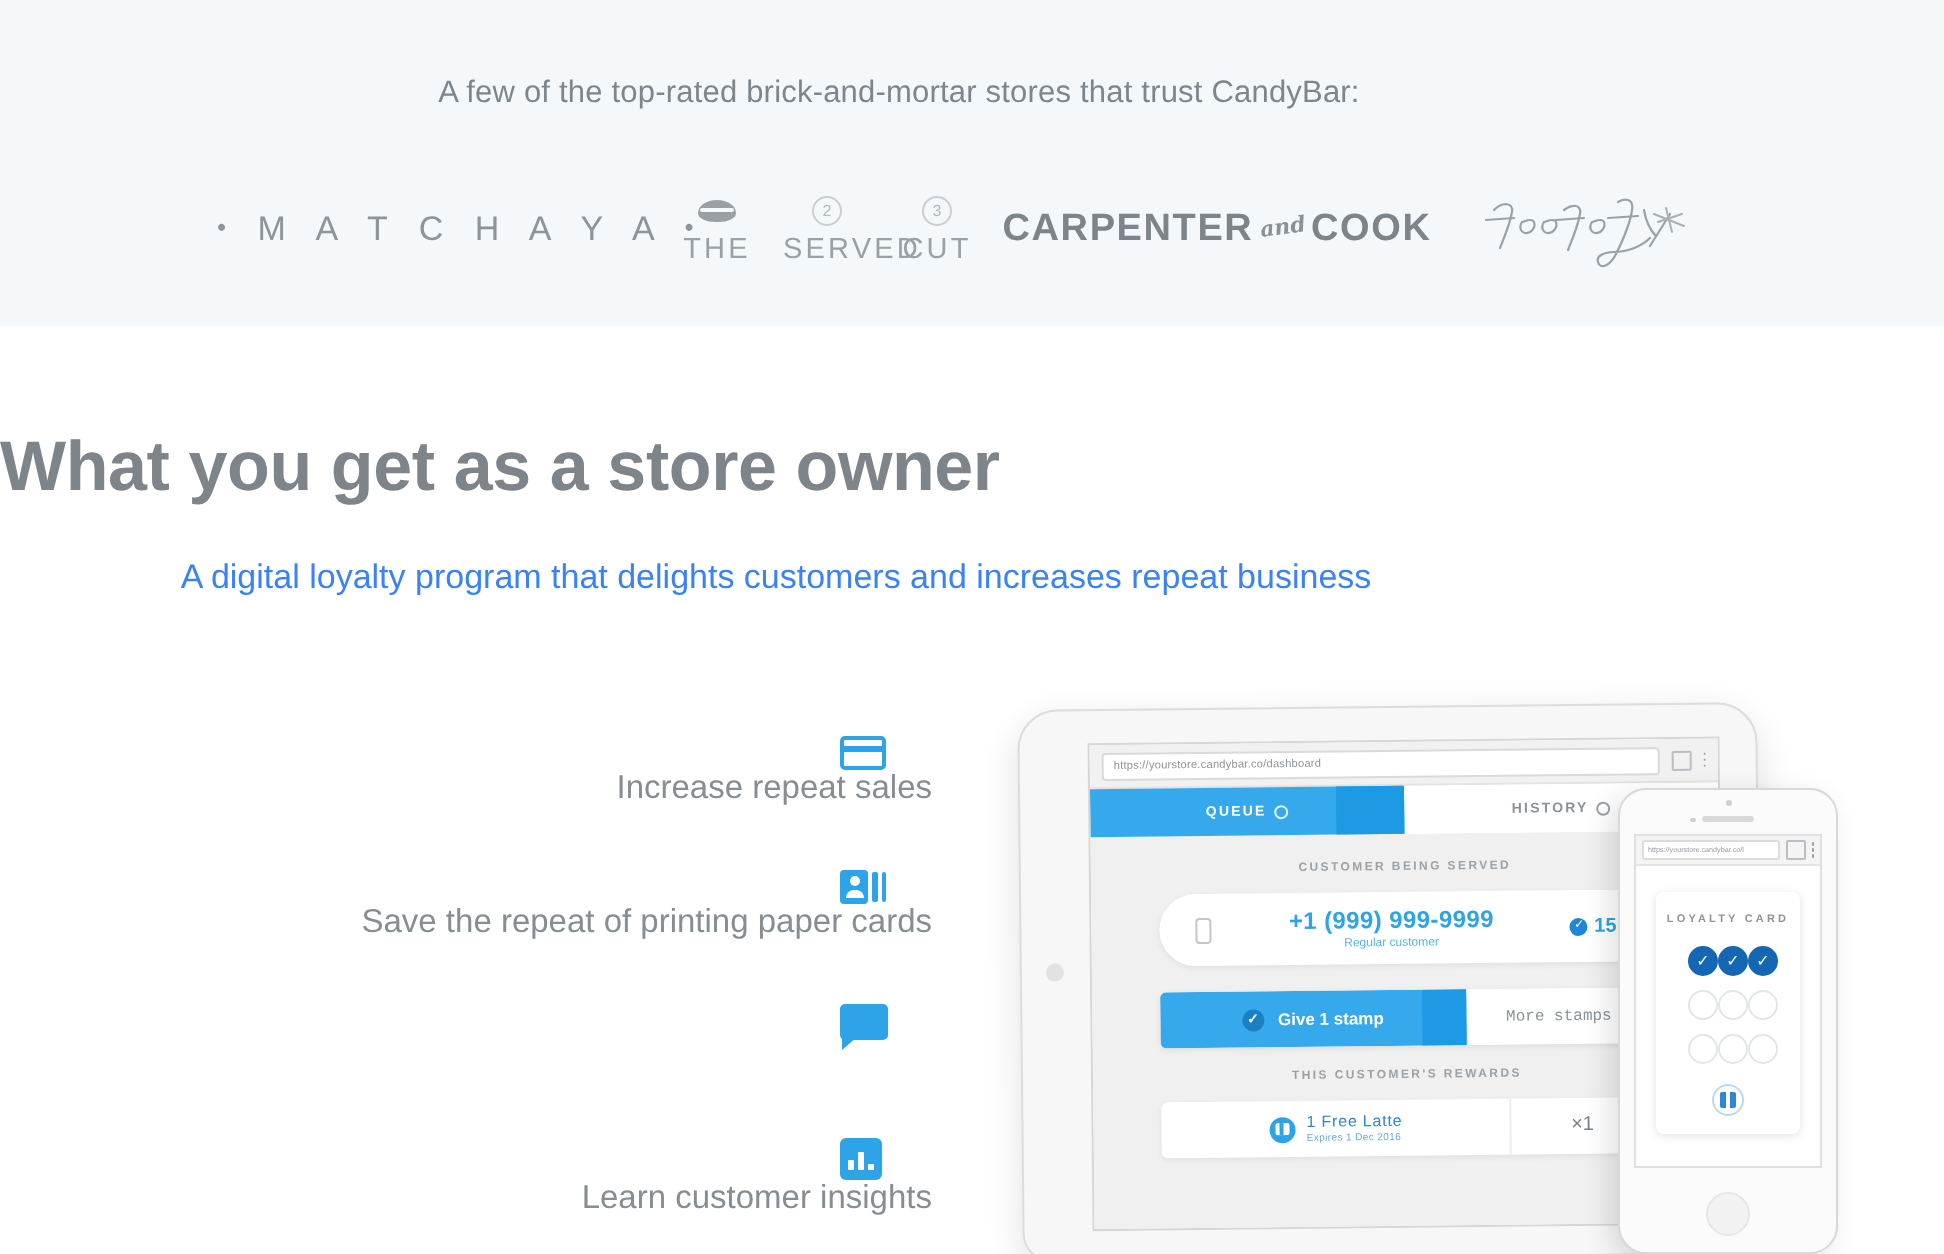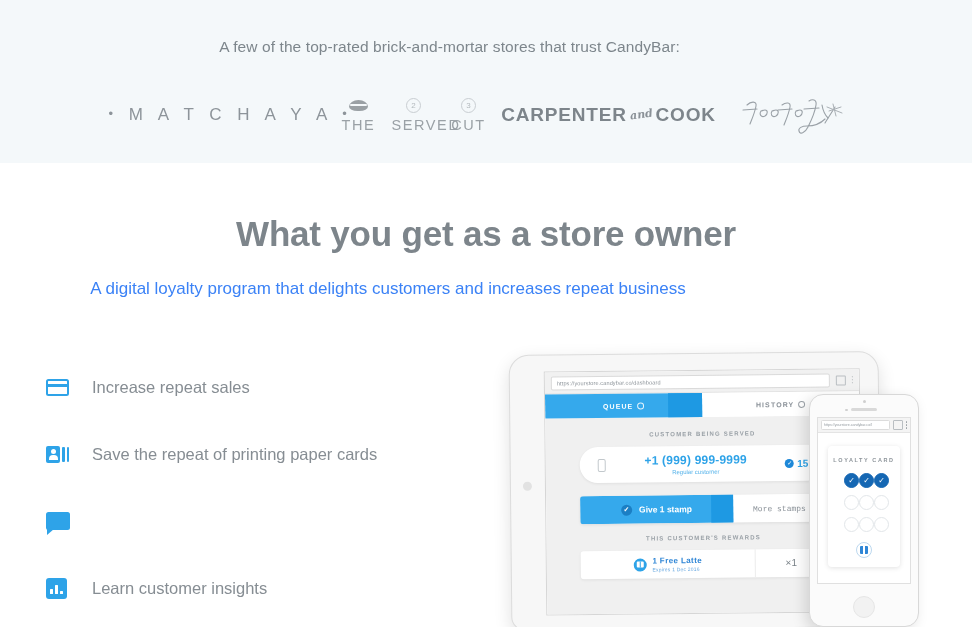--- a/index.html
+++ b/index.html
@@ -120,31 +120,31 @@
   }
   .mj-co { font-size: 6px; font-weight: 700; color: #6f767c; align-self: flex-start; margin-top: 6px; }
 
   
   .ff { width: 135px; text-align: center; position: relative; height: 48px; }
   .ff svg { position: absolute; left: 12px; top: 2px; }
 
   
   .headline {
     position: absolute; top: 214px; left: 0; width: 972px;
-    text-align: center; font-size: 35px; font-weight: 700;
+    font-size: 35px; font-weight: 700;
     color: #7d858b; letter-spacing: -.2px;
   }
   .subhead {
     position: absolute; top: 279px; left: 0; width: 776px;
     text-align: center; font-size: 17px; color: #3b82f6;
   }
 
   
   .features { position: absolute; top: 368px; left: 46px; width: 420px; }
-  .feature { display: flex; align-items: center; height: 38px; margin-bottom: 29px; }
+  .feature { display: flex; align-items: flex-end; height: 38px; margin-bottom: 29px; flex-direction: column; }
   .feature-icon { width: 46px; display: flex; align-items: center; }
   .feature-label { font-size: 16.5px; color: #868d93; }
 
   .ic-card {
     width: 23px; height: 17px; border: 2px solid #2ea3e8; border-radius: 2.5px;
     position: relative;
   }
   .ic-card:after {
     content:""; position:absolute; left:-1px; right:-1px; top:3px; height:3px;
     background:#2ea3e8;
@@ -290,21 +290,21 @@
   .gift-ic {
     width: 13px; height: 13px; border-radius: 50%; background: #2ea3e8;
     display:flex; align-items:center; justify-content:center; position: relative;
   }
   .gift-ic:before {
     content:""; width:7px; height:6px; background:#fff; border-radius:1px;
   }
   .gift-ic:after {
     content:""; position:absolute; width:1.2px; height:6px; background:#2ea3e8;
   }
-  .reward-txt .t { font-size: 8px; font-weight: 700; color: #2f86d6; letter-spacing: .4px; }
+  .reward-txt .t { font-size: 8px; font-weight: 400; color: #2f86d6; letter-spacing: .4px; }
   .reward-txt .e { font-size: 5px; color: #6aa9e0; margin-top: 1px; letter-spacing: .2px; }
   .reward-qty {
     width: 72px; text-align: center; font-size: 10px; color: #7a8288;
     border-left: 1px solid #ececec; line-height: 28px;
   }
 
   
   .phone {
     position: absolute; left: 311px; top: 46px;
     width: 110px; height: 233px;

